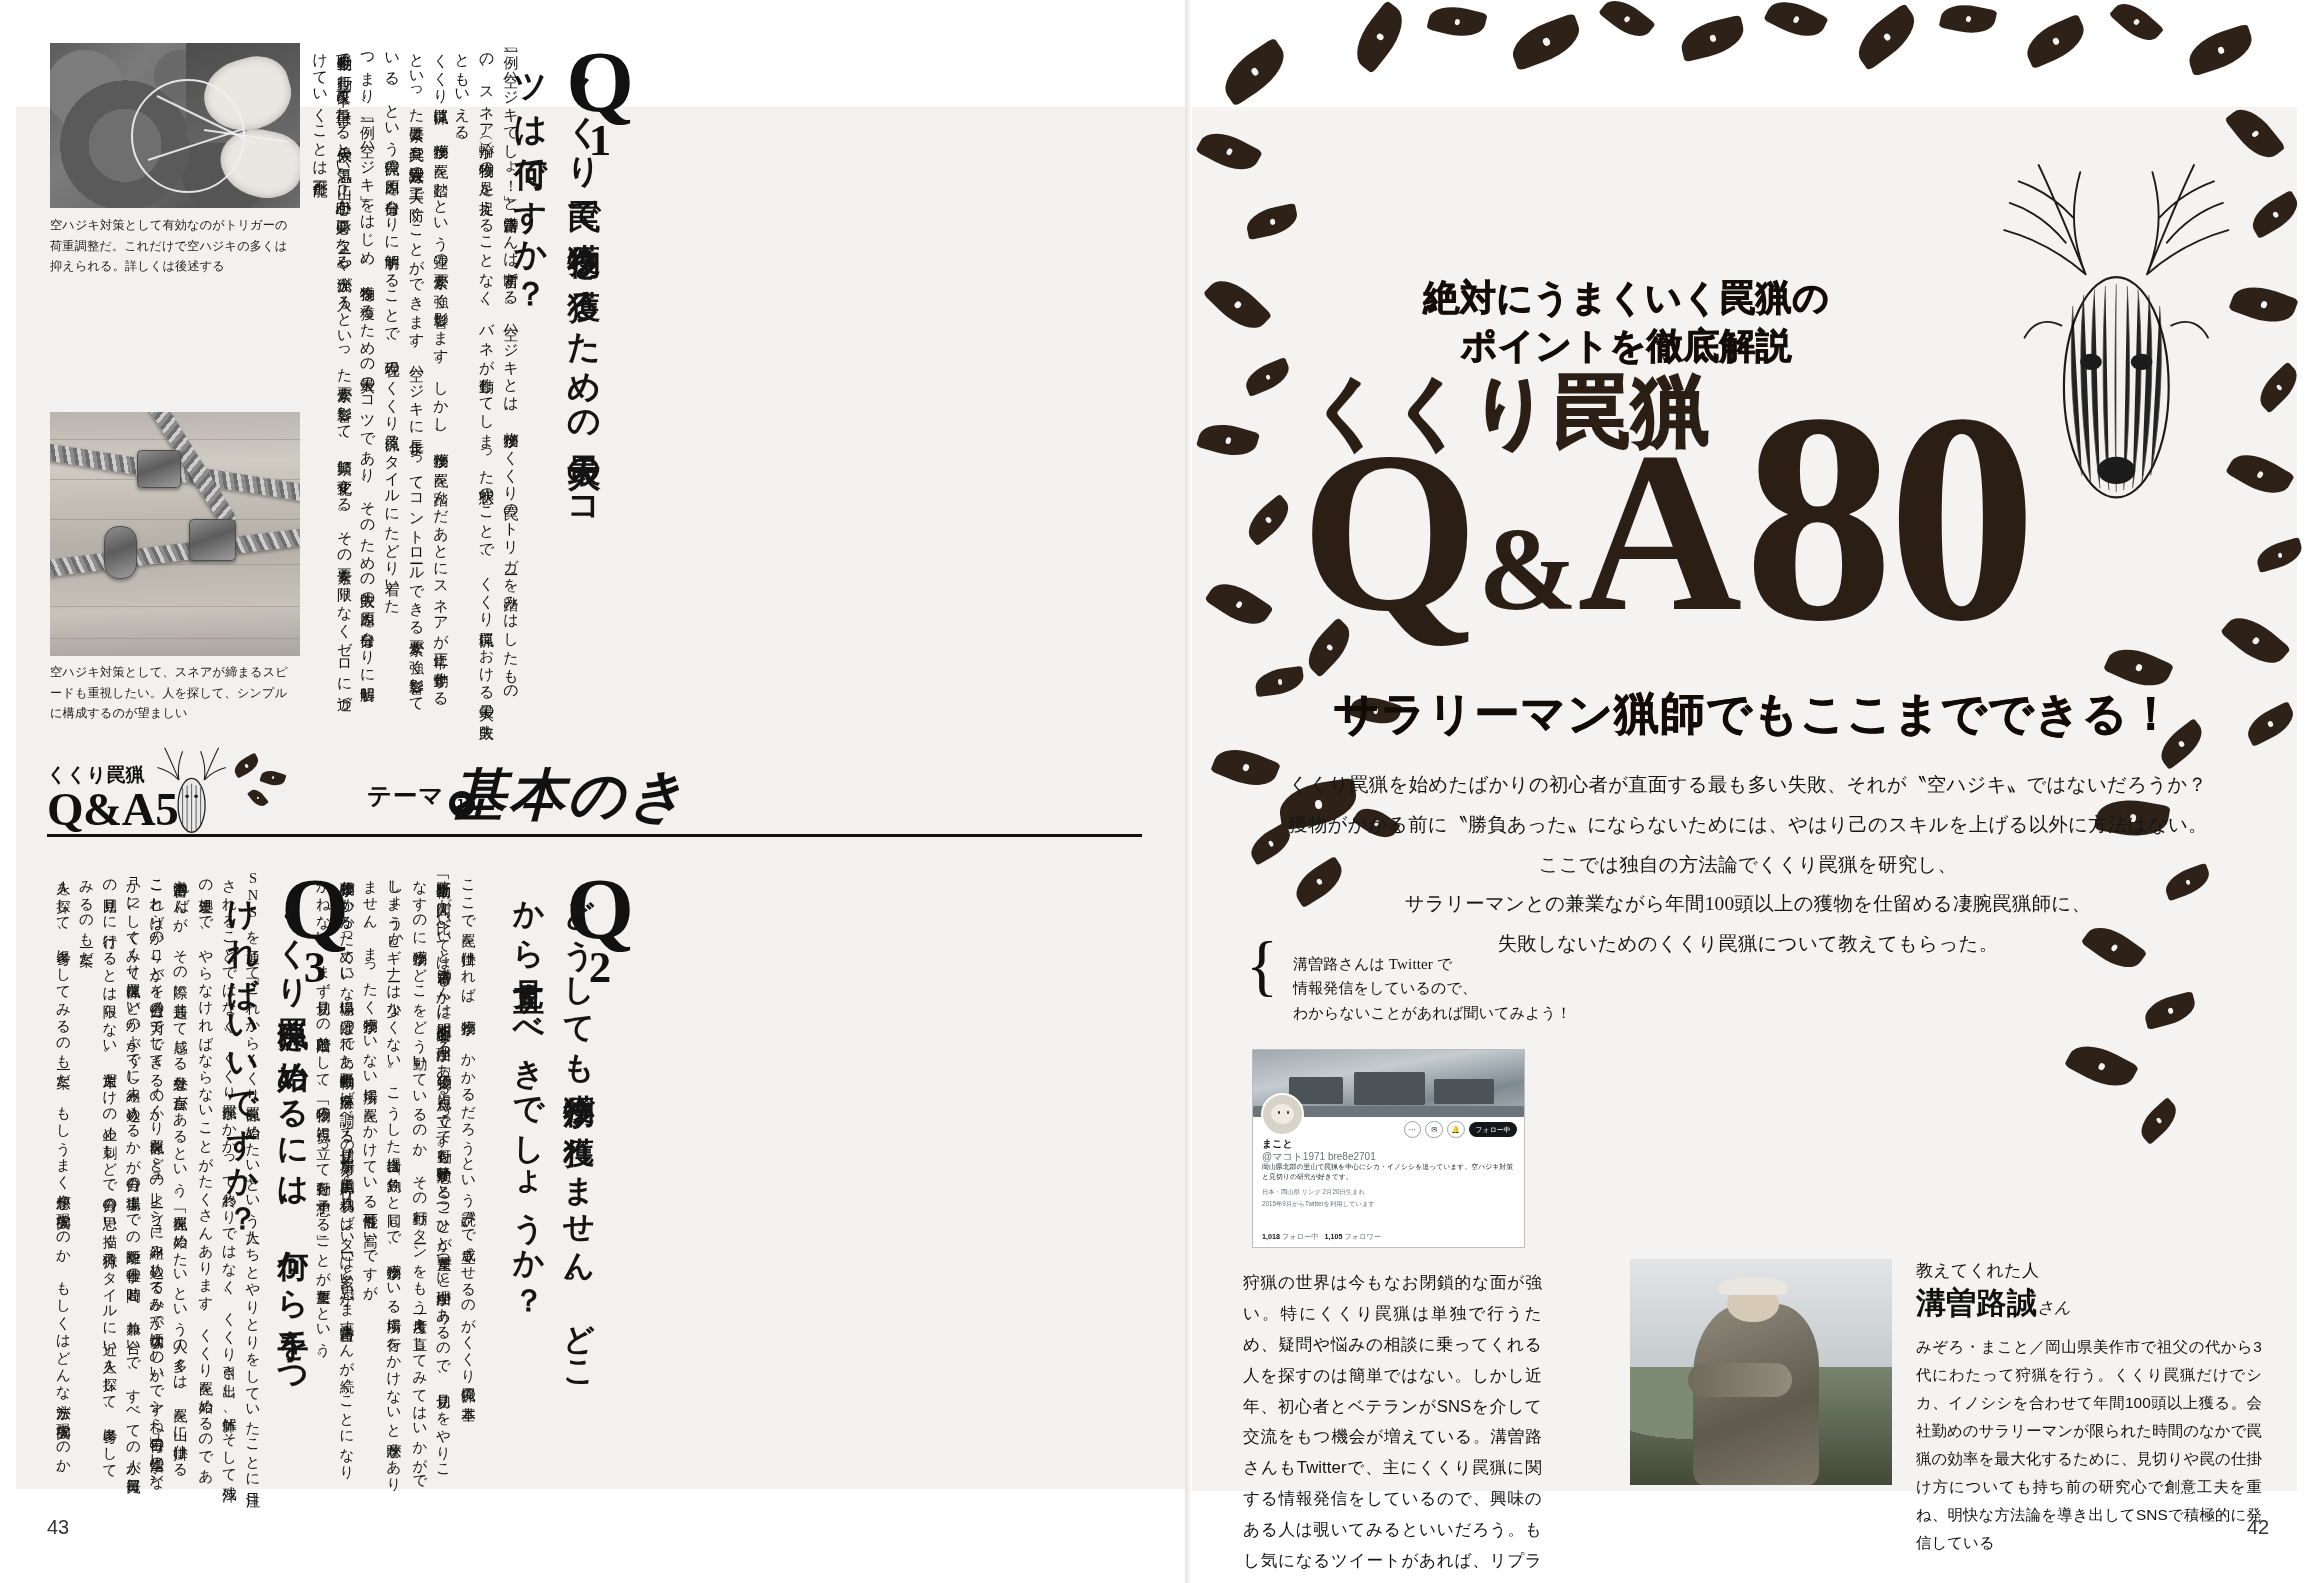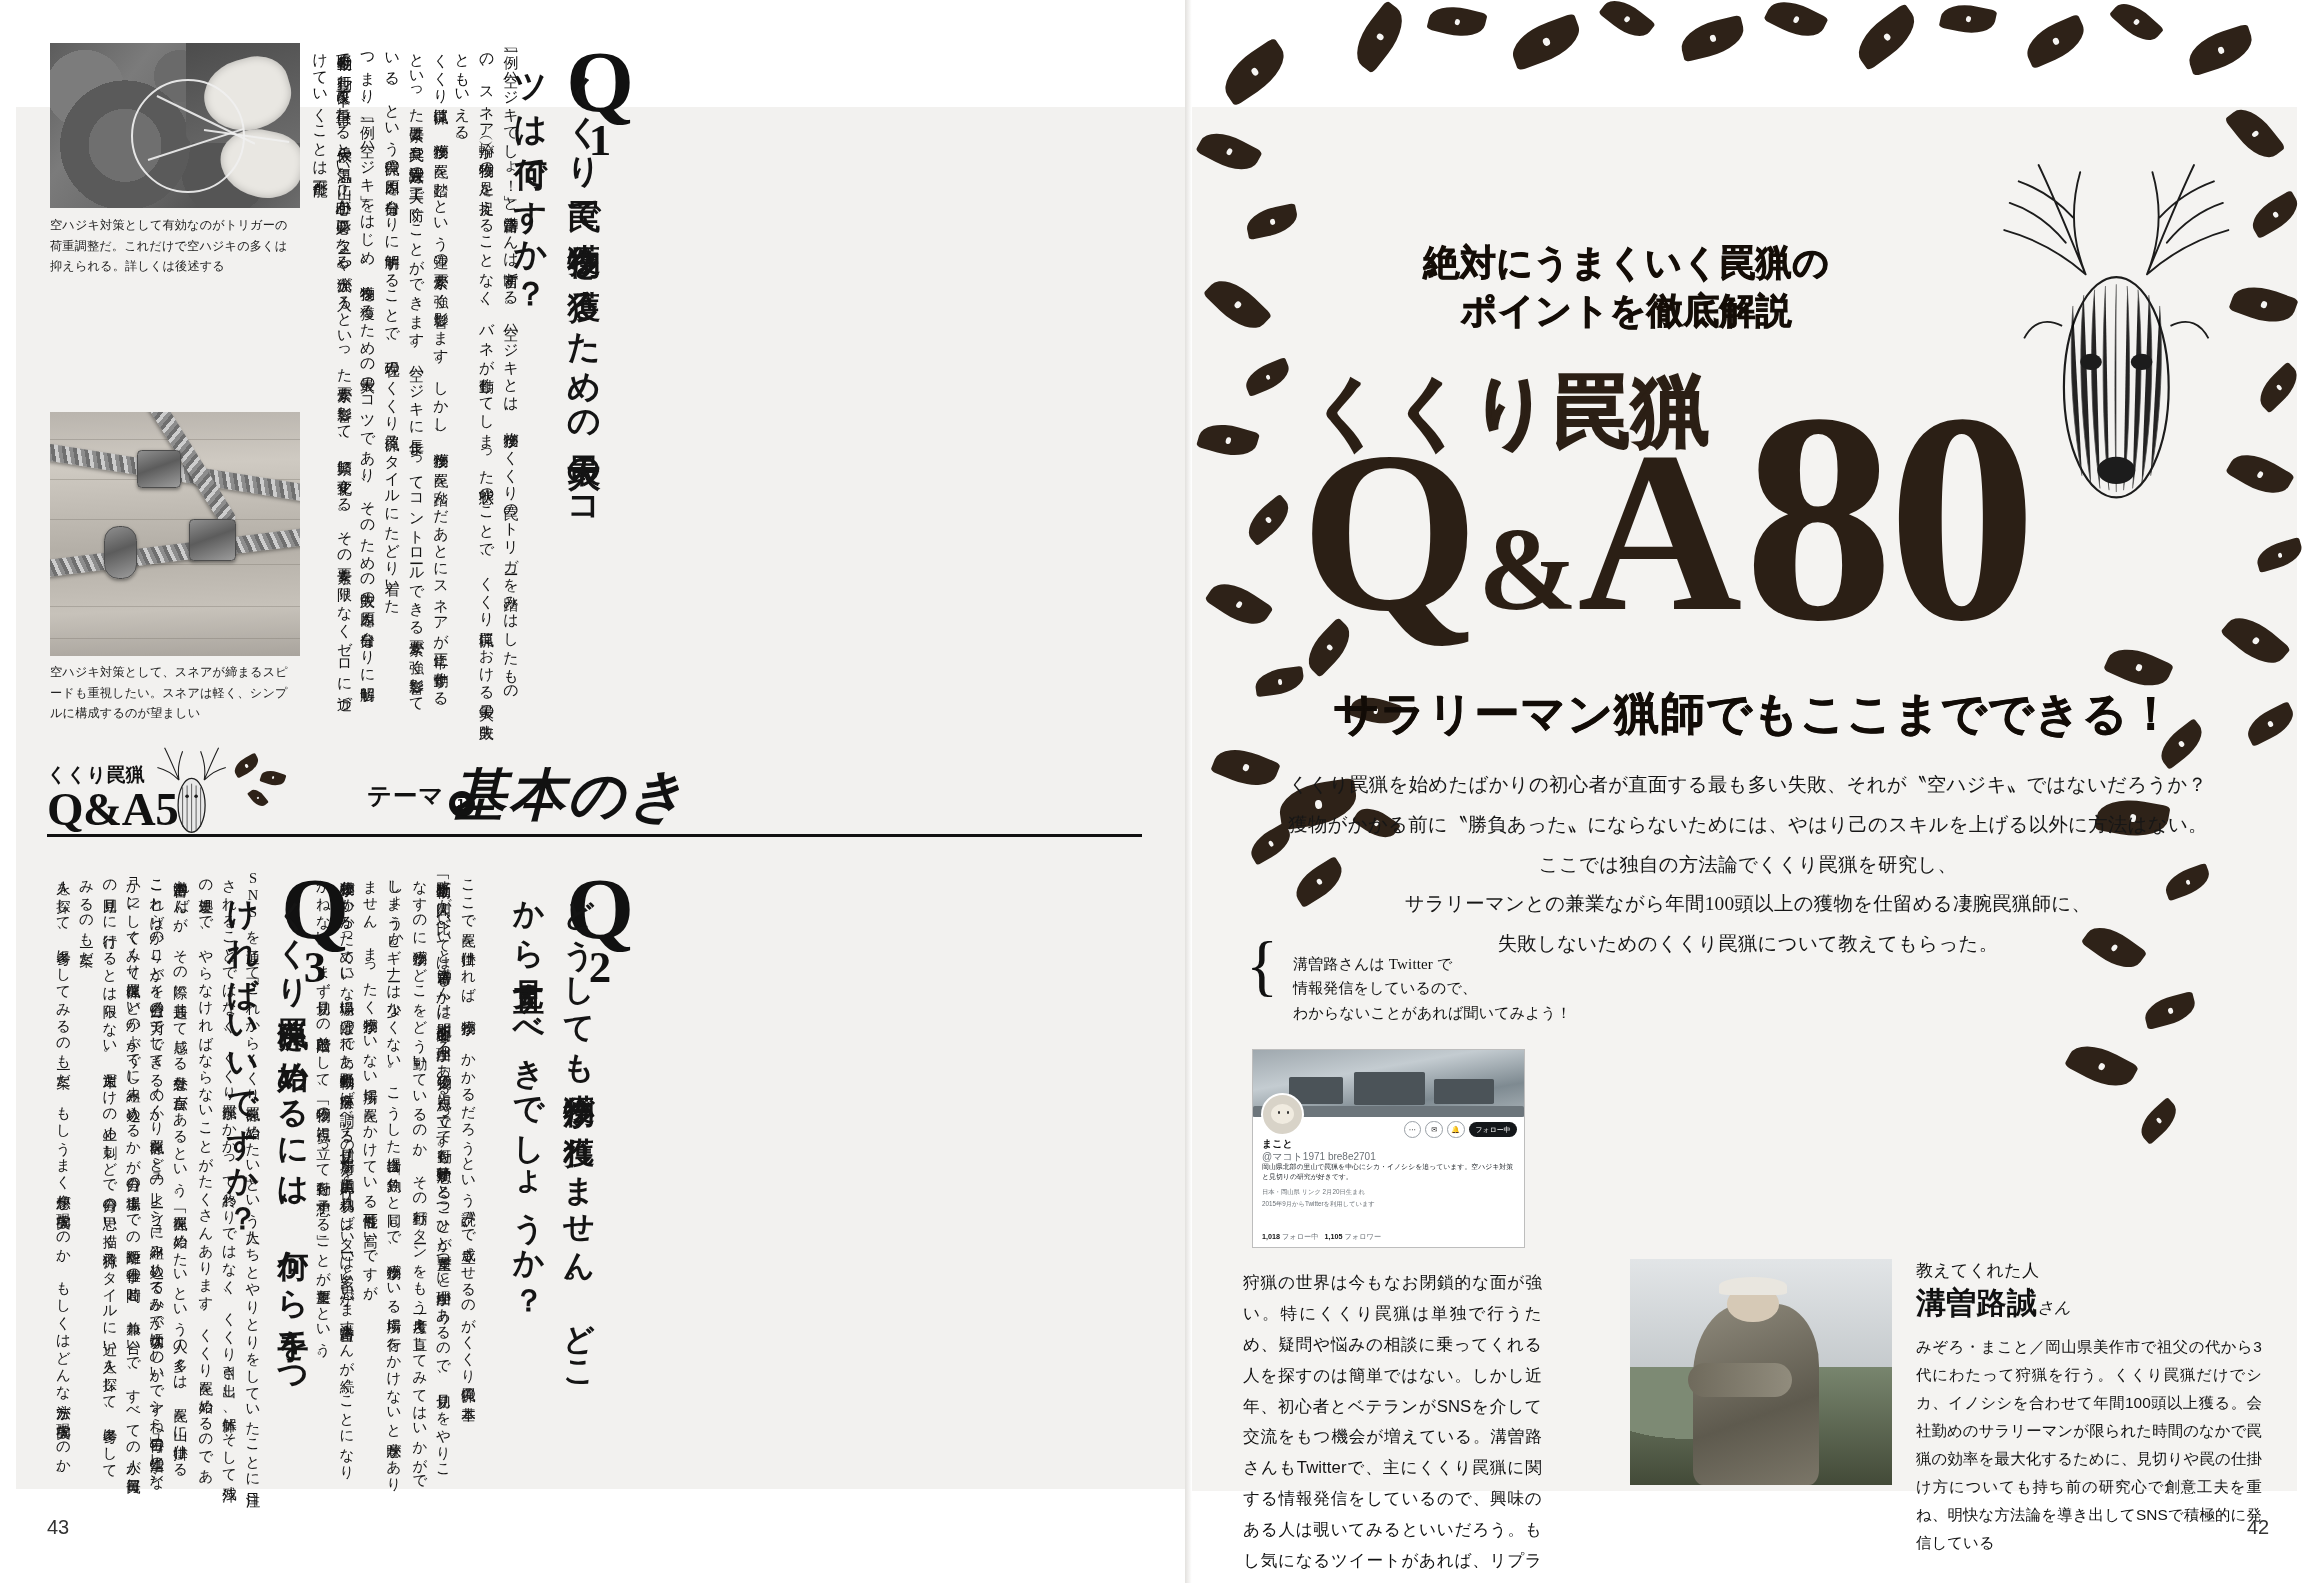--- a/index.html
+++ b/index.html
@@ -43,22 +43,22 @@
      box-shadow:0 1.8px 3.6px rgba(0,0,0,.35);}
   .ph2 .clamp{position:absolute;background:linear-gradient(160deg,#8f8f8f,#5c5c5c 45%,#9c9c9c);
      border:1.8px solid #4d4d4d;border-radius:4.5px;box-shadow:0 1.8px 3.6px rgba(0,0,0,.4);}
 
   
   .leaf{position:absolute;background:#2e2218;border-radius:62% 10% 62% 10%;}
   .leaf::after{content:"";position:absolute;left:46%;top:40%;width:9%;height:22%;
      background:#f6f5f3;border-radius:50%;}
 
   
-  .kicker{position:absolute;text-align:center;font-family:Liberation Mono, monospace;
-      font-weight:700;font-size:36px;line-height:1.34;color:#140d07;letter-spacing:.01em;
+  .kicker{position:absolute;text-align:center;font-family:Liberation Serif, serif;
+      font-weight:700;font-size:36px;line-height:1.34;color:#140d07;letter-spacing:.01em;margin-top:32px;
       -webkit-text-stroke:1px #140d07;}
   .bigjp{position:absolute;font-family:"Liberation Sans","DejaVu Sans",sans-serif;font-weight:700;
       font-size:78px;color:#2b1f15;letter-spacing:.02em;-webkit-text-stroke:1.8px #2b1f15;}
   .qa{position:absolute;font-family:"Liberation Serif","DejaVu Serif",serif;font-weight:700;
       color:#2b1f15;line-height:.86;}
   .qa .q{font-size:228px;}
   .qa .amp{font-size:119px;}
   .qa .a{font-size:228px;}
   .fifty{position:absolute;font-family:"Liberation Serif","DejaVu Serif",serif;font-weight:700;
       font-size:299px;color:#2b1f15;line-height:.8;letter-spacing:-.02em;}
@@ -161,21 +161,21 @@
         <div class="grain" style="top:152px;"></div>
       <div class="grain" style="top:194px;"></div>
         <div class="grain" style="top:226px;"></div>
       <div class="rope" style="left:-9px;top:52px;width:271px;transform:rotate(9deg);"></div>
       <div class="rope" style="left:-9px;top:132px;width:271px;transform:rotate(-7deg);"></div>
       <div class="rope" style="left:36px;top:23.5px;width:190px;transform:rotate(58deg);"></div>
       <div class="clamp" style="left:87px;top:38px;width:42px;height:36px;"></div>
       <div class="clamp" style="left:139px;top:107px;width:45px;height:40px;"></div>
       <div class="clamp" style="left:54px;top:114px;width:31px;height:51px;border-radius:14.5px;"></div>
     </div>
-    <div class="cap" style="left:50px;top:662px;width:246px;">空ハジキ対策として、スネアが締まるスピードも重視したい。スネアは軽く、シンプルに構成するのが望ましい</div>
+    <div class="cap" style="left:50px;top:662px;width:246px;">空ハジキ対策として、スネアが締まるスピードも重視したい。人を探して、シンプルに構成するのが望ましい</div>
 
     <div class="qnum" style="left:555px;top:43px;width:90px;text-align:center;">
       <span class="ql">Q</span>
       <span class="qd">1</span>
     </div>
     <div class="vt" style="position:absolute;left:503px;top:52px;height:470px;font-size:33px;font-weight:700;letter-spacing:.09em;">くくり罠で獲物を獲るための最大のコツは何ですか？</div>
 
     <div class="vt" style="position:absolute;left:450px;top:43px;height:674px;font-size:15px;">「一例、空ハジキでしょ！」と溝曽路さんは断言する。空ハジキとは、獲物がくくり罠のトリガーを踏みはしたものの、スネア（輪）が獲物の足を捉えることなく、バネが作動してしまった状態のことで、くくり罠猟における最大の失敗ともいえる。</div>
     <div class="vt" style="position:absolute;left:380px;top:43px;height:674px;font-size:15px;">くくり罠猟は、獲物が罠を踏むという運の要素が強く影響します。しかし、獲物が罠を踏んだあとにスネアが正常に作動する、といった要素は罠具や設置方法の工夫で防ぐことができます。空ハジキに長年よってコントロールできる要素が強く影響している、という罠猟の原因を自分なりに解明することで、現在のくくり罠猟スタイルにたどり着いた</div>
     <div class="vt" style="position:absolute;left:331px;top:43px;height:674px;font-size:15px;">つまり、「一例、空ハジキ」をはじめ、獲物を獲るための最大のコツであり、そのための失敗の原因を自分なりに解明して、改良を重ねるという向上心が必要になる。</div>

